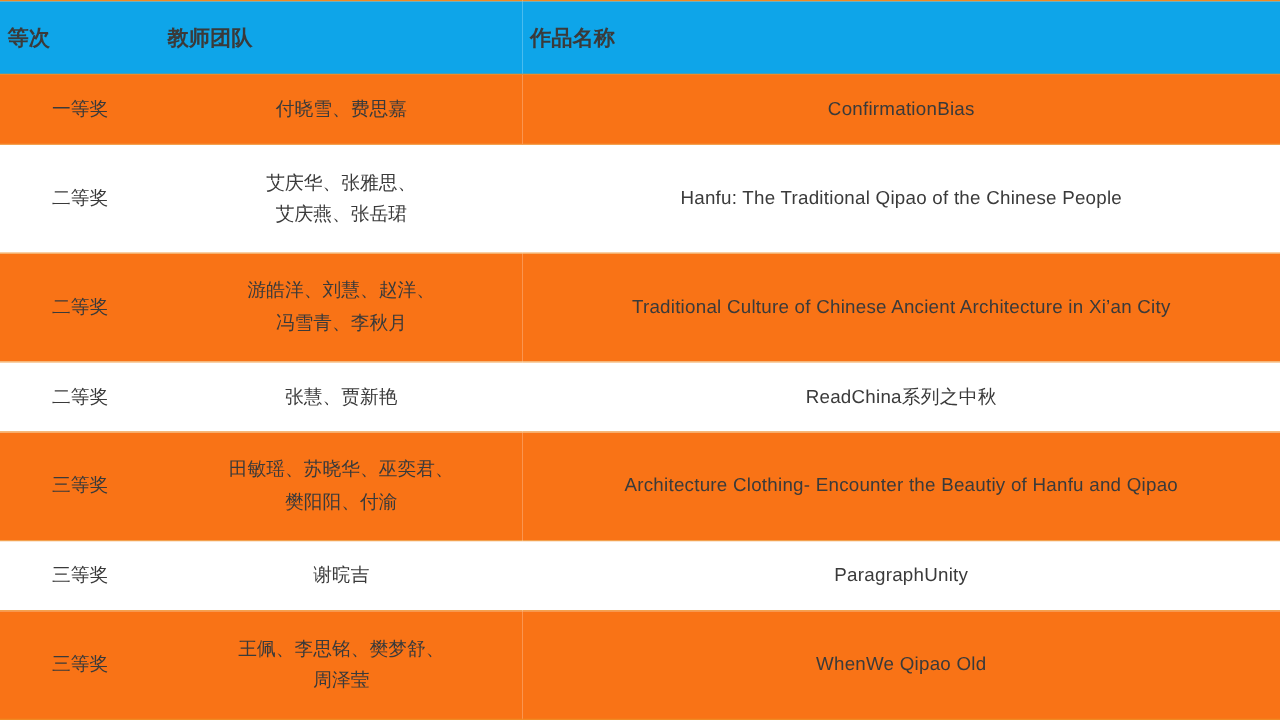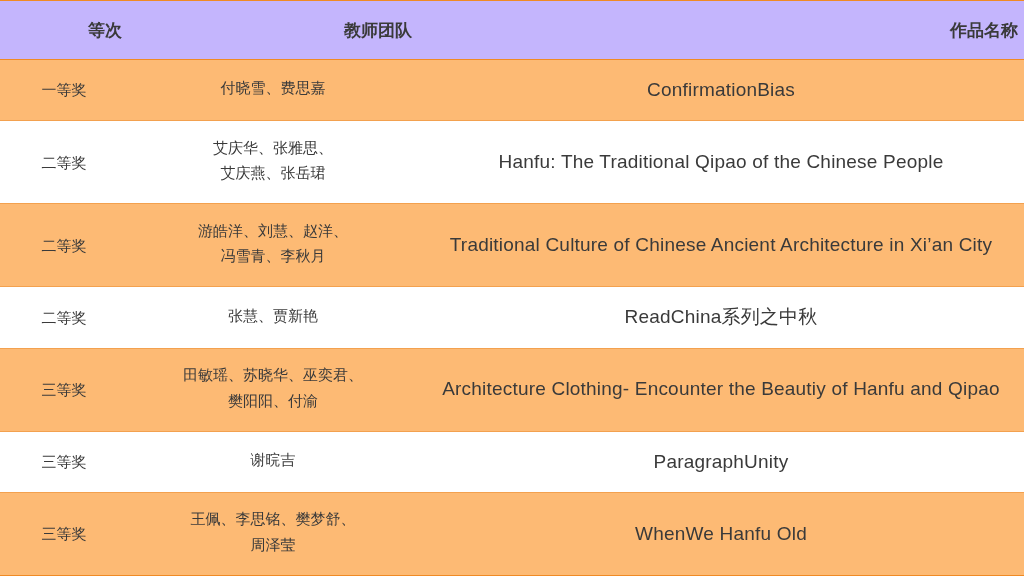--- a/index.html
+++ b/index.html
@@ -17,57 +17,56 @@
     width: 1024px;
     height: 576px;
     border-collapse: collapse;
     table-layout: fixed;
   }
   table.award-table col.col-rank { width: 128px; }
   table.award-table col.col-team { width: 290px; }
   table.award-table col.col-title { width: 606px; }
 
   thead th {
-    background: #c4b5fd;
+    background: #0ea5e9;
     color: #3a3a3a;
     font-size: 17px;
     font-weight: bold;
     padding: 12px 6px;
-    text-align: right;
+    text-align: left;
     border-bottom: 1px solid #f08a24;
     border-top: 1px solid #f08a24;
     height: 34px;
   }
   tbody td {
     color: #3a3a3a;
     font-size: 15px;
     text-align: center;
     vertical-align: middle;
     padding: 10px 12px;
     border-bottom: 1px solid #f3a14f;
     line-height: 1.7;
   }
   tbody tr.row-shaded td {
-    background: #fdba74;
+    background: #f97316;
   }
   tbody tr.row-plain td {
     background: #ffffff;
   }
   tbody tr:last-child td {
     border-bottom: 1px solid #f08a24;
   }
   td.cell-rank {
     font-size: 15px;
   }
   td.cell-team {
     font-size: 15px;
-    font-family: Liberation Mono, monospace;
   }
   td.cell-title {
-    font-size: 19px;
+    font-size: 15px;
     letter-spacing: 0.2px;
   }
 </style>
 </head>
 <body>
 
 <table class="award-table">
   <colgroup>
     <col class="col-rank">
     <col class="col-team">
@@ -107,16 +106,16 @@
         <td class="cell-title">Architecture Clothing- Encounter the Beautiy of Hanfu and Qipao</td>
       </tr>
       <tr class="row-plain">
         <td class="cell-rank">三等奖</td>
         <td class="cell-team">谢晥吉</td>
         <td class="cell-title">ParagraphUnity</td>
       </tr>
       <tr class="row-shaded">
         <td class="cell-rank">三等奖</td>
         <td class="cell-team">王佩、李思铭、樊梦舒、<br>周泽莹</td>
-        <td class="cell-title">WhenWe Hanfu Old</td>
+        <td class="cell-title">WhenWe Qipao Old</td>
       </tr>
     </tbody>
 </table>
 
 </body></html>

